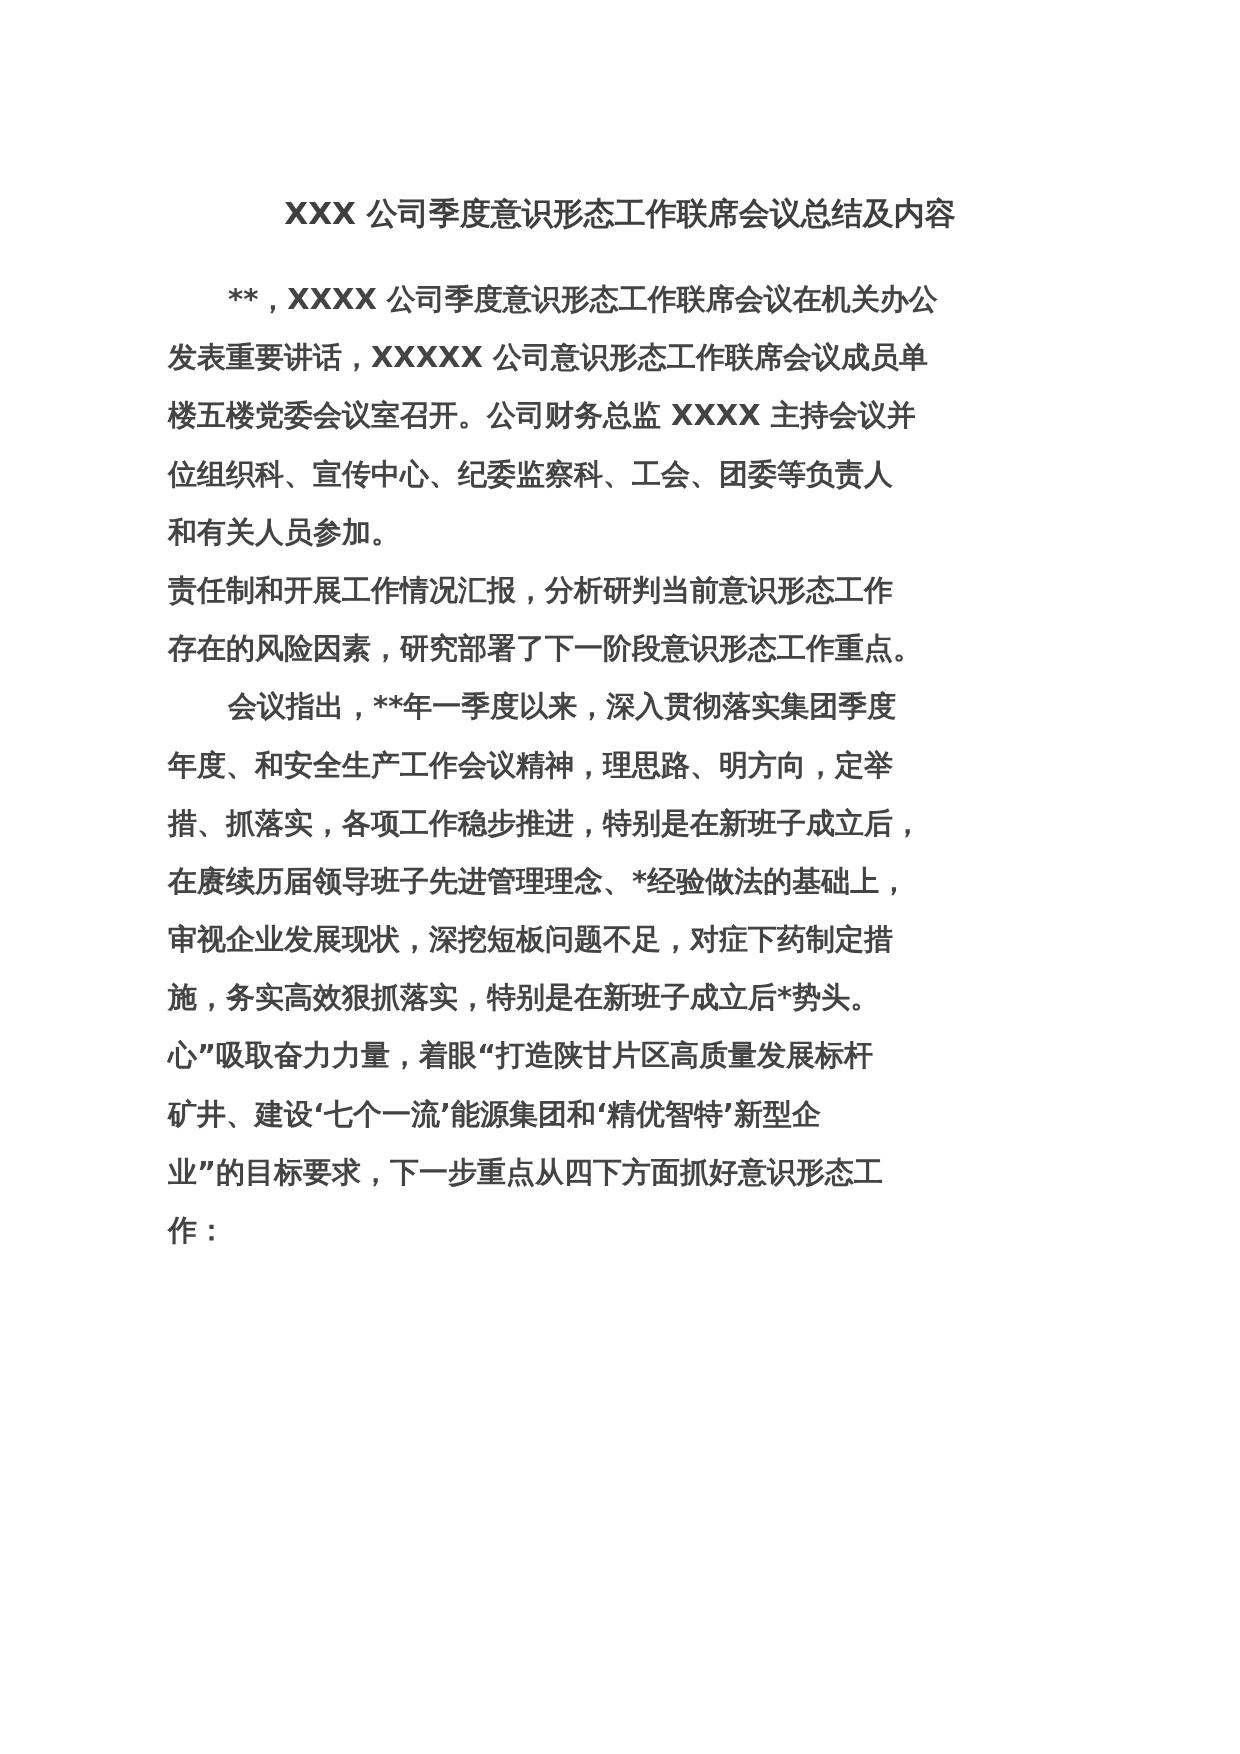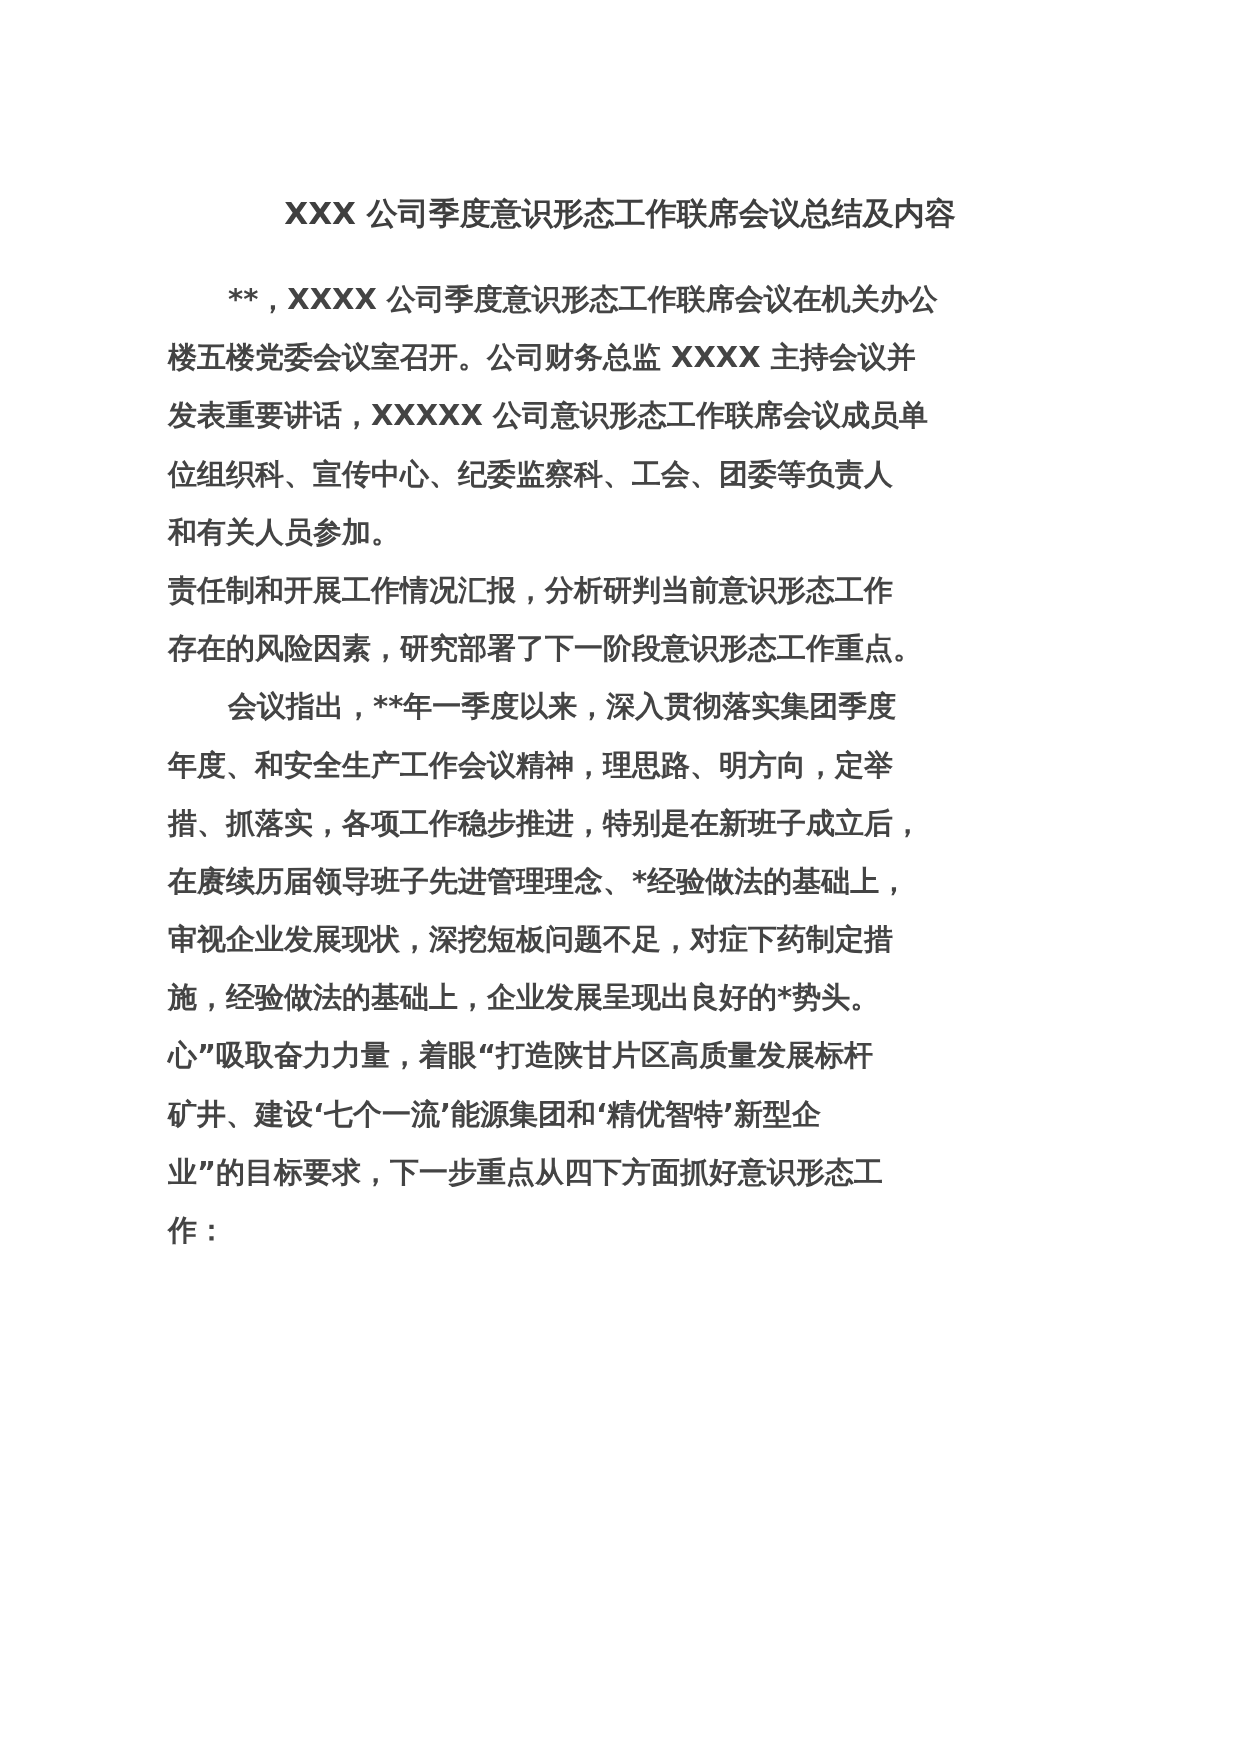--- a/index.html
+++ b/index.html
@@ -24,30 +24,30 @@
   }
   .line.indent { padding-left: 60px; }
 </style>
 </head>
 <body>
 
 <div class="page">
   <div class="title">XXX 公司季度意识形态工作联席会议总结及内容</div>
   <div class="body-text">
     <span class="line indent">**，XXXX 公司季度意识形态工作联席会议在机关办公</span>
+    <span class="line">发表重要讲话，XXXXX 公司意识形态工作联席会议成员单</span>
     <span class="line">楼五楼党委会议室召开。公司财务总监 XXXX 主持会议并</span>
-    <span class="line">发表重要讲话，XXXXX 公司意识形态工作联席会议成员单</span>
     <span class="line">位组织科、宣传中心、纪委监察科、工会、团委等负责人</span>
     <span class="line">和有关人员参加。</span>
     <span class="line">责任制和开展工作情况汇报，分析研判当前意识形态工作</span>
     <span class="line">存在的风险因素，研究部署了下一阶段意识形态工作重点。</span>
     <span class="line indent">会议指出，**年一季度以来，深入贯彻落实集团季度</span>
     <span class="line">年度、和安全生产工作会议精神，理思路、明方向，定举</span>
     <span class="line">措、抓落实，各项工作稳步推进，特别是在新班子成立后，</span>
     <span class="line">在赓续历届领导班子先进管理理念、*经验做法的基础上，</span>
     <span class="line">审视企业发展现状，深挖短板问题不足，对症下药制定措</span>
-    <span class="line">施，经验做法的基础上，企业发展呈现出良好的*势头。</span>
+    <span class="line">施，务实高效狠抓落实，特别是在新班子成立后*势头。</span>
     <span class="line">心”吸取奋力力量，着眼“打造陕甘片区高质量发展标杆</span>
     <span class="line">矿井、建设‘七个一流’能源集团和‘精优智特’新型企</span>
     <span class="line">业”的目标要求，下一步重点从四下方面抓好意识形态工</span>
     <span class="line">作：</span>
   </div>
 </div>
 
 </body></html>

